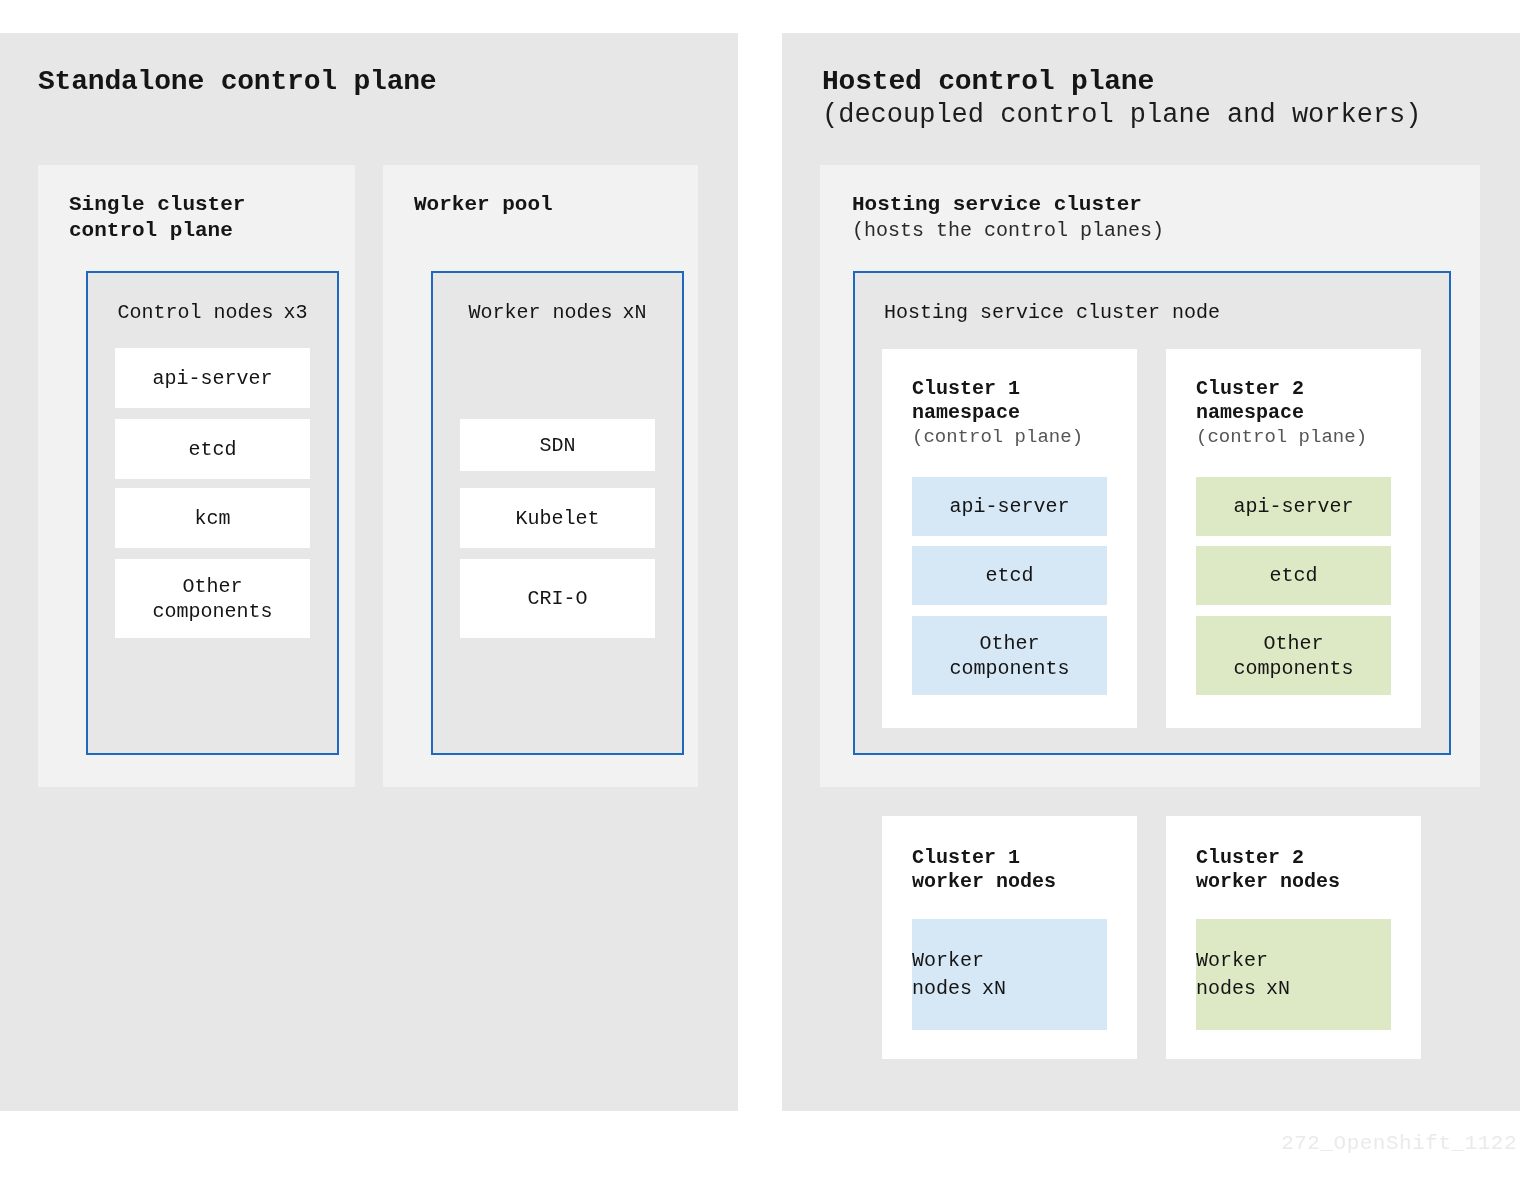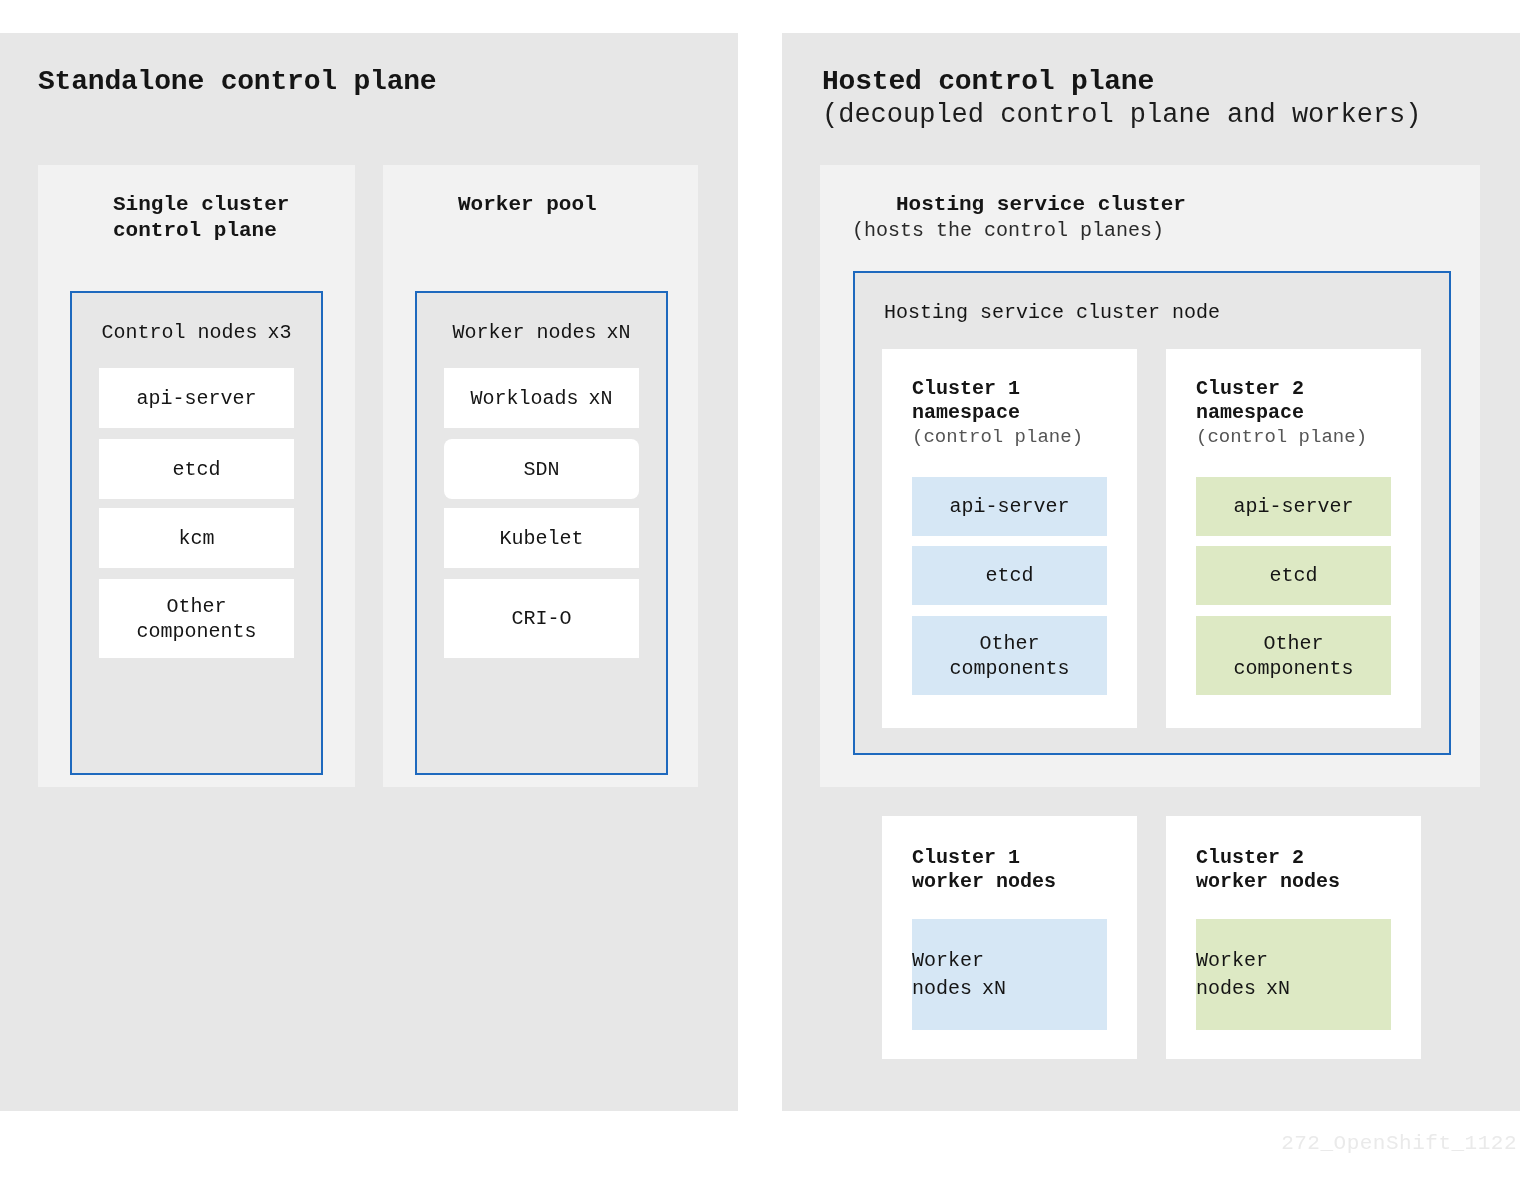--- a/index.html
+++ b/index.html
@@ -18,25 +18,25 @@
   .panel-heading{position:absolute;left:38px;top:32px;}
   .panel-title{font-size:28px;font-weight:700;line-height:34px;letter-spacing:-0.2px;color:#151515;}
   .panel-subtitle{font-size:27px;font-weight:400;line-height:33px;color:#1d1d1d;}
 
   .subpanel{position:absolute;top:132px;height:622px;background:#f2f2f2;}
   #subpanel-single-cluster{left:38px;width:317px;}
   #subpanel-worker-pool{left:383px;width:315px;}
   #subpanel-hosting-cluster{left:38px;width:660px;}
 
   .subpanel-heading{position:absolute;left:31px;top:27px;}
-  .subpanel-title{font-size:21px;font-weight:700;line-height:26px;white-space:pre-line;color:#151515;margin-left:44px;}
+  .subpanel-title{font-size:21px;font-weight:700;line-height:26px;white-space:pre-line;color:#151515;}
   .subpanel-subtitle{font-size:20px;font-weight:400;line-height:26px;color:#2a2a2a;}
 
   .node-box{position:absolute;background:#e7e7e7;border:2px solid #1e69be;}
-  #node-control,#node-worker{left:32px;top:106px;width:249px;height:480px;margin-top:20px;}
+  #node-control,#node-worker{left:48px;top:106px;width:249px;height:480px;}
   #node-hosting{left:33px;top:106px;width:594px;height:480px;}
 
   .node-label{position:absolute;font-size:20px;font-weight:400;color:#151515;white-space:pre-line;}
   .node-label.centered{left:0;right:0;top:28px;text-align:center;}
   .node-label.left{left:29px;top:28px;text-align:right;}
 
   .component{
     position:absolute;left:27px;width:195px;
     background:#ffffff;
     display:flex;align-items:center;justify-content:center;
@@ -99,22 +99,21 @@
 components</div>
       </div>
     </div>
 
     <div class="subpanel" id="subpanel-worker-pool">
       <div class="subpanel-heading">
         <div class="subpanel-title">Worker pool</div>
       </div>
       <div class="node-box" id="node-worker">
         <div class="node-label centered">Worker nodes xN</div>
-        <div class="component" style="top:75px;height:60px;">Workloads xN</div>
-        <div class="component" style="top:146px;height:60px;border-radius:8px;">SDN</div>
+        <div class="component" style="top:146px;height:52px;">SDN</div>
         <div class="component" style="top:215px;height:60px;">Kubelet</div>
         <div class="component" style="top:286px;height:79px;">CRI-O</div>
       </div>
     </div>
   </div>
 
   <div class="panel" id="right-panel">
     <div class="panel-heading" style="left:40px;">
       <div class="panel-title">Hosted control plane</div>
       <div class="panel-subtitle">(decoupled control plane and workers)</div>

